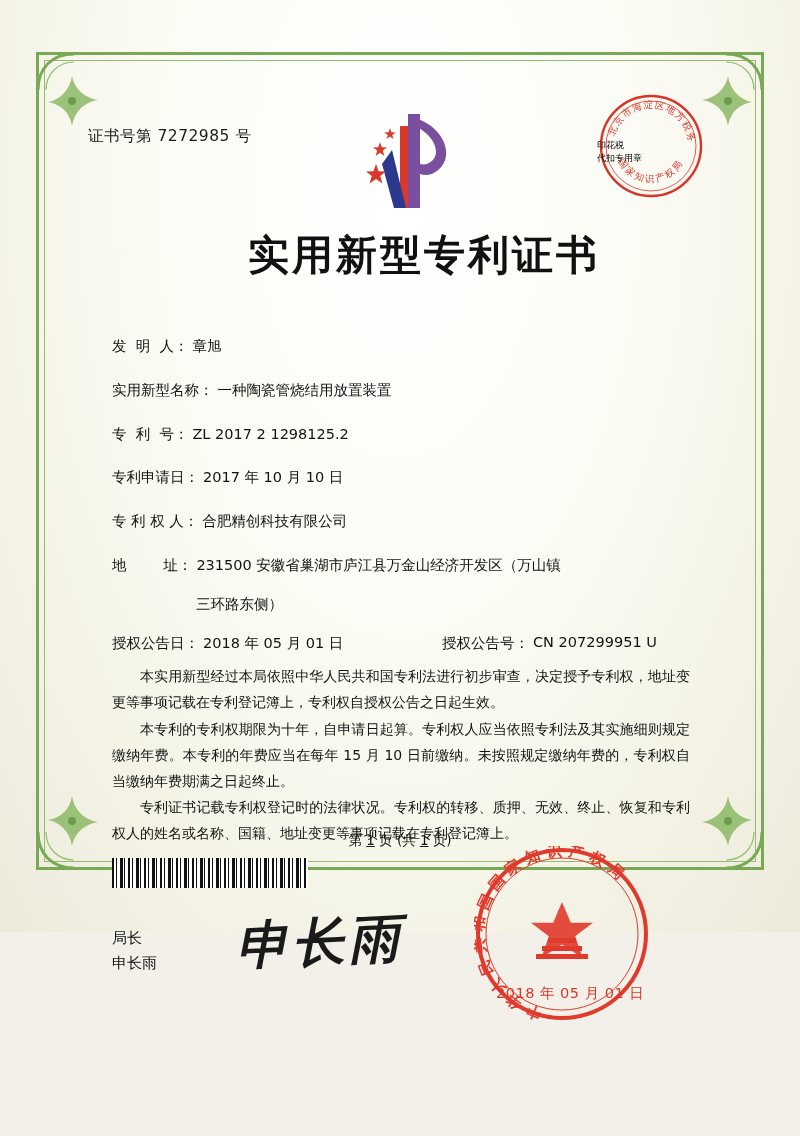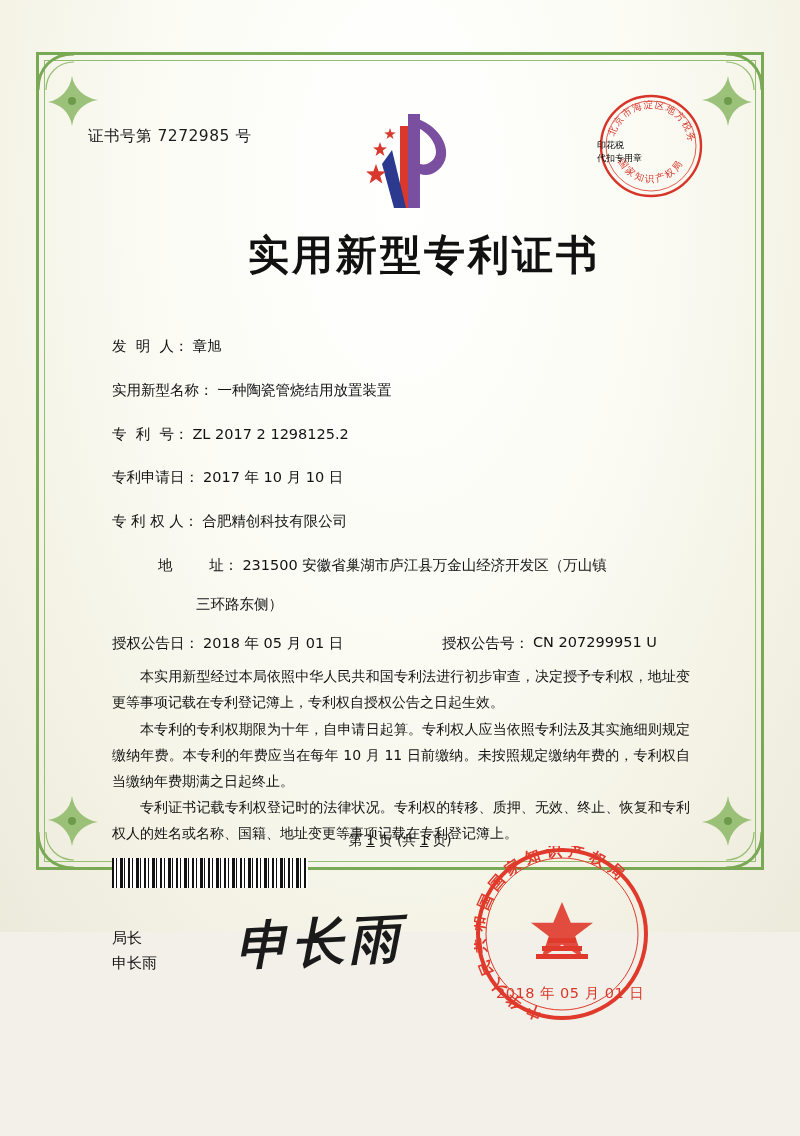--- a/index.html
+++ b/index.html
@@ -91,21 +91,21 @@
     line-height: 1.5;
   }
   .field-label {
     white-space: pre;
     flex: 0 0 auto;
   }
   .field-value {
     margin-left: 4px;
     flex: 1 1 auto;
   }
-  .field-row.addr { margin-bottom: 18px; margin-left: 46px; }
+  .field-row.addr { margin-bottom: 18px; }
   .addr-second {
     margin-left: 84px;
     margin-top: 4px;
     margin-bottom: 20px;
     font-size: 14.5px;
   }
   .two-col {
     display: flex;
     margin-bottom: 6px;
   }
@@ -294,21 +294,21 @@
       </div>
       <div class="c2">
         <span class="field-label">授权公告号：</span>
         <span class="field-value">CN 207299951 U</span>
       </div>
     </div>
   </div>
 
   <div class="paras">
     <p>本实用新型经过本局依照中华人民共和国专利法进行初步审查，决定授予专利权，地址变更等事项记载在专利登记簿上，专利权自授权公告之日起生效。</p>
-    <p>本专利的专利权期限为十年，自申请日起算。专利权人应当依照专利法及其实施细则规定缴纳年费。本专利的年费应当在每年 10 月 11 日前缴纳。未按照规定缴纳年费的，专利权自当缴纳年费期满之日起终止。</p>
+    <p>本专利的专利权期限为十年，自申请日起算。专利权人应当依照专利法及其实施细则规定缴纳年费。本专利的年费应当在每年 15 月 10 日前缴纳。未按照规定缴纳年费的，专利权自当缴纳年费期满之日起终止。</p>
     <p>专利证书记载专利权登记时的法律状况。专利权的转移、质押、无效、终止、恢复和专利权人的姓名或名称、国籍、地址变更等事项记载在专利登记簿上。</p>
   </div>
 
   <div class="barcode"></div>
 
   <div class="sig-label">
     <div>局长</div>
     <div>申长雨</div>
   </div>
   <div class="sig-script">申长雨</div>

